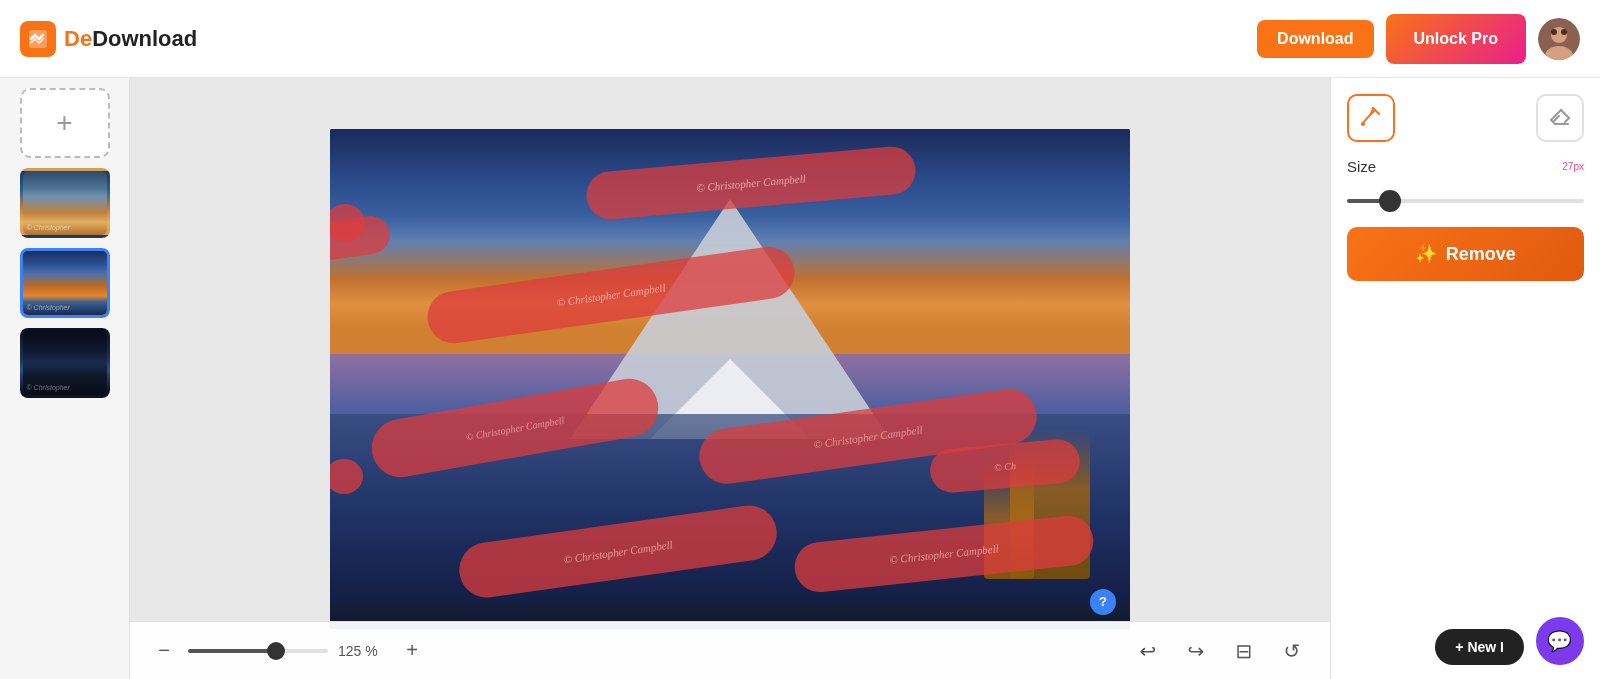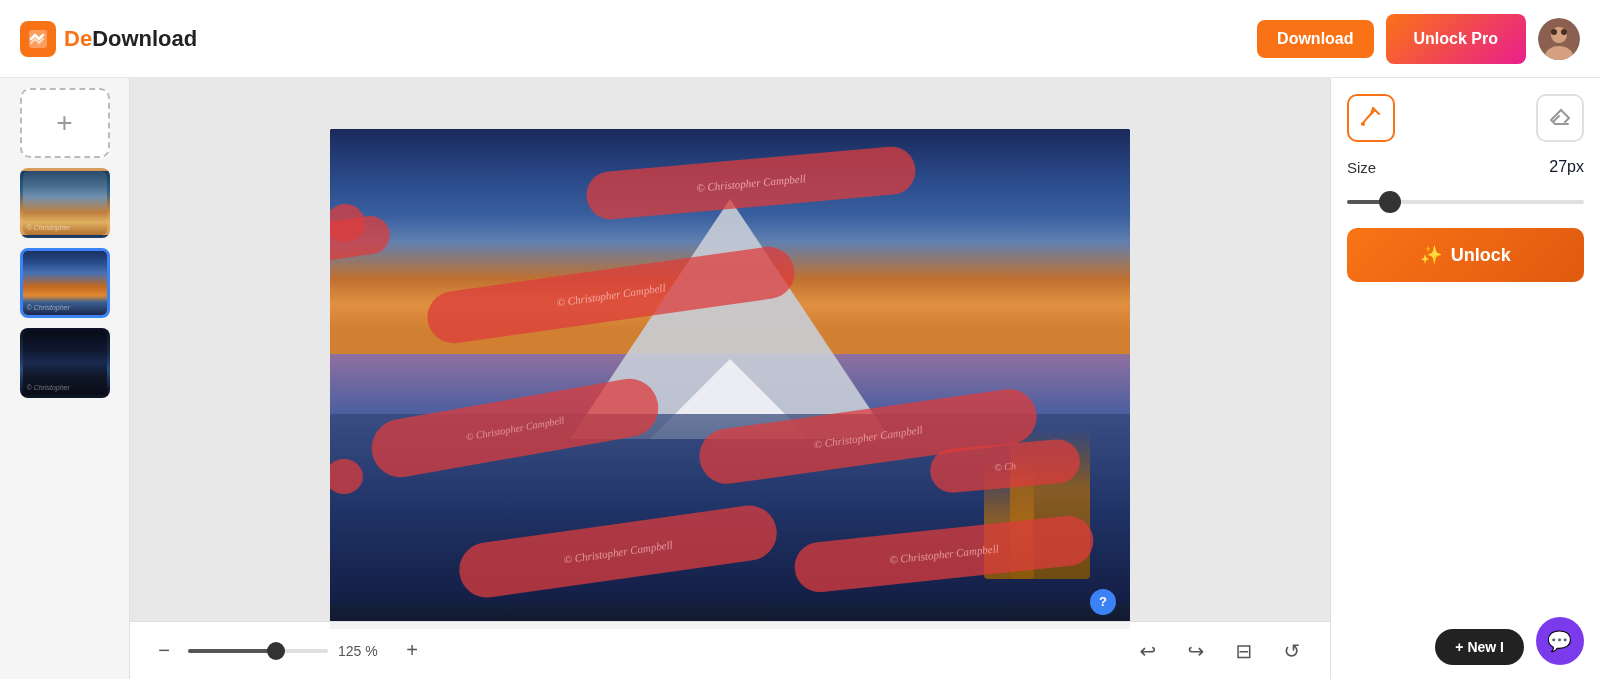--- a/index.html
+++ b/index.html
@@ -115,21 +115,21 @@
     .tool-btn {
       width: 48px; height: 48px; border-radius: 10px; border: 2px solid #e0e0e0;
       display: flex; align-items: center; justify-content: center;
       cursor: pointer; font-size: 20px;
     }
     .tool-btn.active { border-color: #f97316; color: #f97316; }
     .size-row {
       display: flex; align-items: center; justify-content: space-between;
       font-size: 15px; font-weight: 500; color: #333;
     }
-    .size-val { font-size: 16px; color: #0f172a; }
+    .size-val { font-size: 10px; color: #ec4899; }
     .slider-container {
       position: relative; width: 100%; height: 20px;
       display: flex; align-items: center;
     }
     .slider-track {
       width: 100%; height: 4px; background: #e0e0e0; border-radius: 2px;
       position: relative;
     }
     .slider-fill {
       height: 100%; background: #555; border-radius: 2px; width: 20%;
@@ -377,21 +377,21 @@
 
     <div class="slider-container">
       <div class="slider-track">
         <div class="slider-fill"></div>
       </div>
       <div class="slider-thumb"></div>
     </div>
 
     <button class="btn-remove">
       <span>✨</span>
-      <span>Unlock</span>
+      <span>Remove</span>
     </button>
   </div>
 
 </div>
 
 <button class="new-btn" style="position:fixed;bottom:14px;right:76px;">
   <span>+ New I</span>
 </button>
 <button class="chat-btn" style="position:fixed;bottom:14px;right:16px;">
   <span style="font-size:20px;">💬</span>

